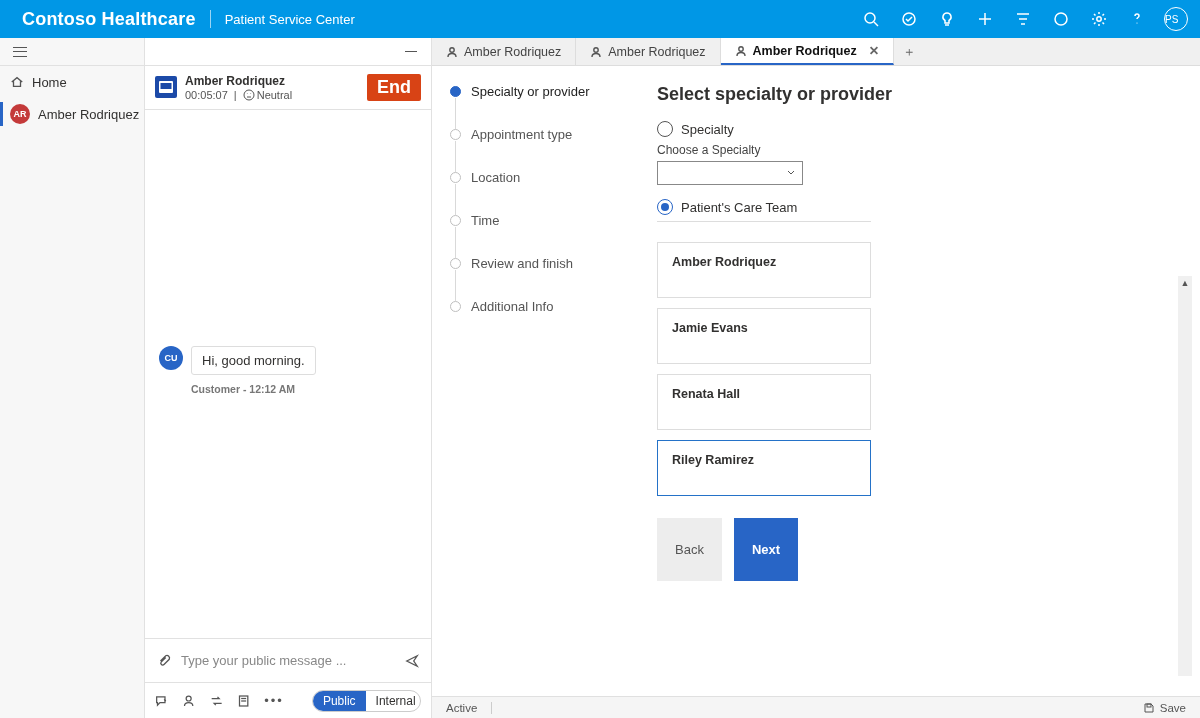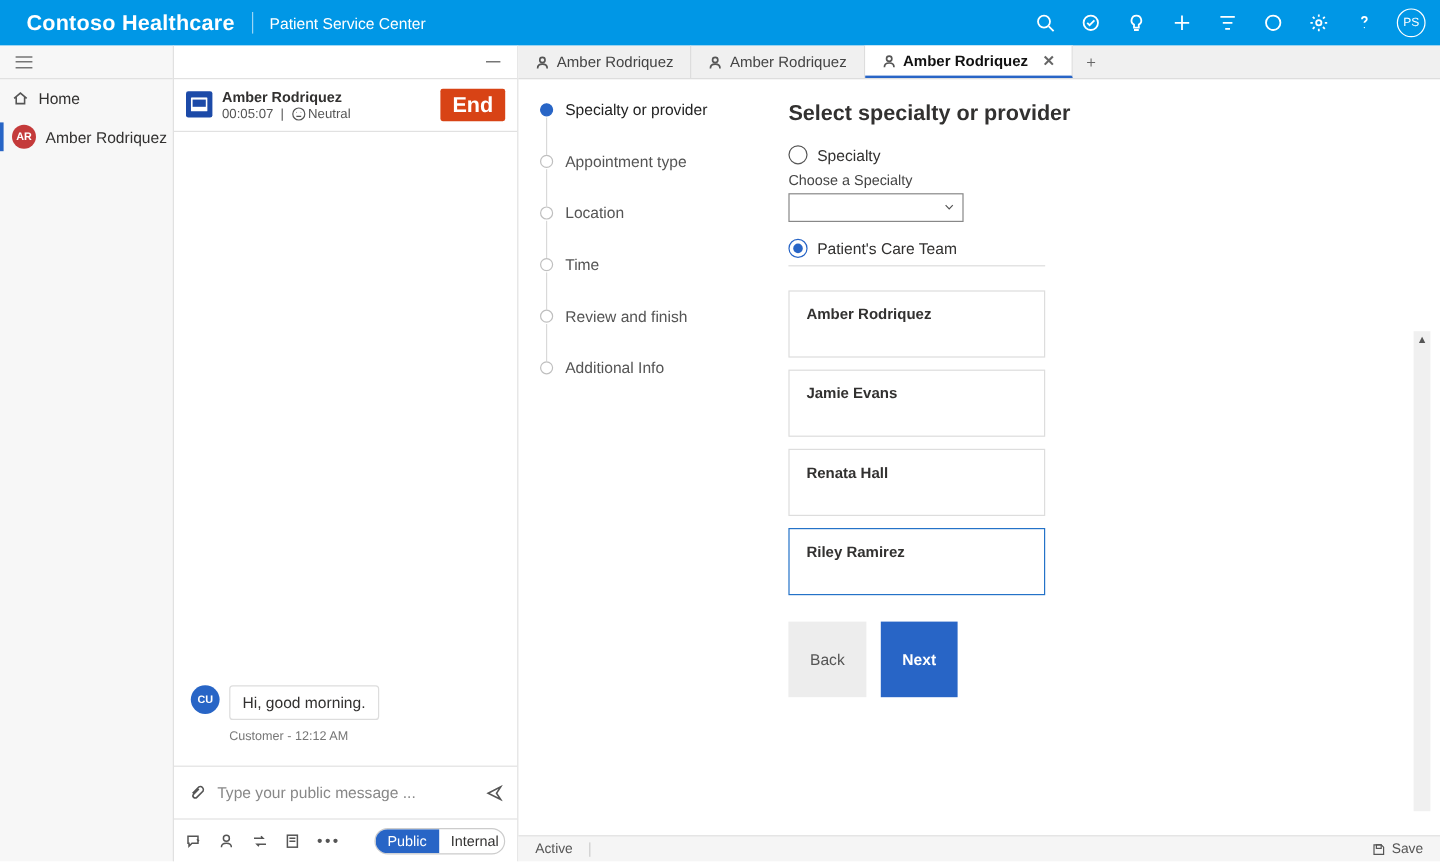--- a/index.html
+++ b/index.html
@@ -7,21 +7,21 @@
 svg { display: block; }
 
 
 .topbar { height: 38px; background: #0097e6; display: flex; align-items: center; color: #fff; padding: 0 12px 0 22px; }
 .brand { font-size: 18px; font-weight: 600; letter-spacing: .2px; }
 .brand-sep { width: 1px; height: 18px; background: rgba(255,255,255,.6); margin: 0 14px; }
 .brand-sub { font-size: 13px; font-weight: 400; }
 .topbar-spacer { flex: 1; }
 .topbar-icons { display: flex; align-items: center; gap: 4px; }
 .topbar-btn { width: 34px; height: 38px; display: flex; align-items: center; justify-content: center; cursor: pointer; }
-.avatar-circle { width: 24px; height: 24px; border-radius: 50%; border: 1px solid #fff; display: flex; align-items: center; justify-content: center; font-size: 10px; color: #fff; margin-left: 6px; }
+.avatar-circle { width: 24px; height: 24px; border-radius: 50%; border: 1px solid #fff; display: flex; align-items: center; justify-content: flex-start; font-size: 10px; color: #fff; margin-left: 6px; }
 
 
 .shell { display: flex; height: calc(100% - 38px); }
 .rail { width: 145px; background: #f7f7f7; border-right: 1px solid #e1e1e1; display: flex; flex-direction: column; }
 .rail-top { height: 28px; display: flex; align-items: center; padding-left: 13px; border-bottom: 1px solid #e1e1e1; }
 .ham { width: 14px; height: 10px; display: flex; flex-direction: column; justify-content: space-between; cursor: pointer; }
 .ham span { height: 1px; background: #555; }
 .rail-item { display: flex; align-items: center; height: 32px; padding-left: 10px; gap: 8px; cursor: pointer; position: relative; }
 .rail-item.active::before { content: ""; position: absolute; left: 0; top: 4px; bottom: 4px; width: 3px; background: #2865c6; }
 .rail-ar { width: 20px; height: 20px; border-radius: 50%; background: #c43a3a; color: #fff; font-size: 9px; display: flex; align-items: center; justify-content: center; font-weight: 600; }
@@ -30,25 +30,25 @@
 .chatcol { width: 287px; border-right: 1px solid #e1e1e1; display: flex; flex-direction: column; background: #fff; }
 .chat-head { height: 28px; display: flex; align-items: center; justify-content: flex-end; padding-right: 14px; border-bottom: 1px solid #e1e1e1; }
 .minus { width: 12px; height: 1px; background: #555; }
 .chat-card { padding: 8px 10px; border-bottom: 1px solid #e1e1e1; display: flex; align-items: flex-start; gap: 8px; }
 .chat-icon { width: 22px; height: 22px; background: #1c4aa8; border-radius: 2px; display: flex; align-items: center; justify-content: center; flex-shrink: 0; margin-top: 2px; }
 .chat-info { flex: 1; min-width: 0; }
 .chat-name { font-weight: 600; font-size: 12px; }
 .chat-sub { font-size: 11px; color: #555; display: flex; align-items: center; gap: 6px; margin-top: 1px; }
 .sent-icon { display: inline-flex; align-items: center; gap: 2px; }
 .end-btn { background: #d84315; color: #fff; border: none; border-radius: 2px; padding: 3px 10px; font-size: 18px; font-weight: 600; cursor: pointer; }
-.chat-body { flex: 1; display: flex; flex-direction: column; justify-content: flex-end; padding: 10px 14px; overflow: auto; }
+.chat-body { flex: 1; display: flex; flex-direction: column; justify-content: center; padding: 10px 14px; overflow: auto; }
 .msg-row { display: flex; align-items: flex-start; gap: 8px; margin-bottom: 4px; }
 .cu-circle { width: 24px; height: 24px; border-radius: 50%; background: #2865c6; color: #fff; font-size: 9px; font-weight: 600; display: flex; align-items: center; justify-content: center; flex-shrink: 0; }
 .msg-bubble { border: 1px solid #ddd; border-radius: 3px; padding: 6px 10px; font-size: 13px; background: #fff; max-width: 200px; }
-.msg-meta { font-size: 10.5px; color: #777; margin-left: 32px; margin-top: 4px; margin-bottom: 8px; }
+.msg-meta { font-size: 10.5px; color: #777; margin-left: 32px; margin-top: 4px; margin-bottom: 8px; font-weight: bold; }
 .chat-input-row { height: 44px; border-top: 1px solid #e1e1e1; display: flex; align-items: center; padding: 0 12px; gap: 10px; }
 .chat-input { flex: 1; border: none; outline: none; font-size: 13px; color: #555; }
 .chat-input::placeholder { color: #888; }
 .chat-footer { height: 36px; border-top: 1px solid #e1e1e1; display: flex; align-items: center; padding: 0 10px; gap: 14px; }
 .chat-footer .sp { flex: 1; }
 .pill-toggle { display: flex; border: 1px solid #ccc; border-radius: 12px; overflow: hidden; font-size: 12px; }
 .pill-toggle span { padding: 3px 10px; cursor: pointer; }
 .pill-toggle .on { background: #2865c6; color: #fff; }
 
 

